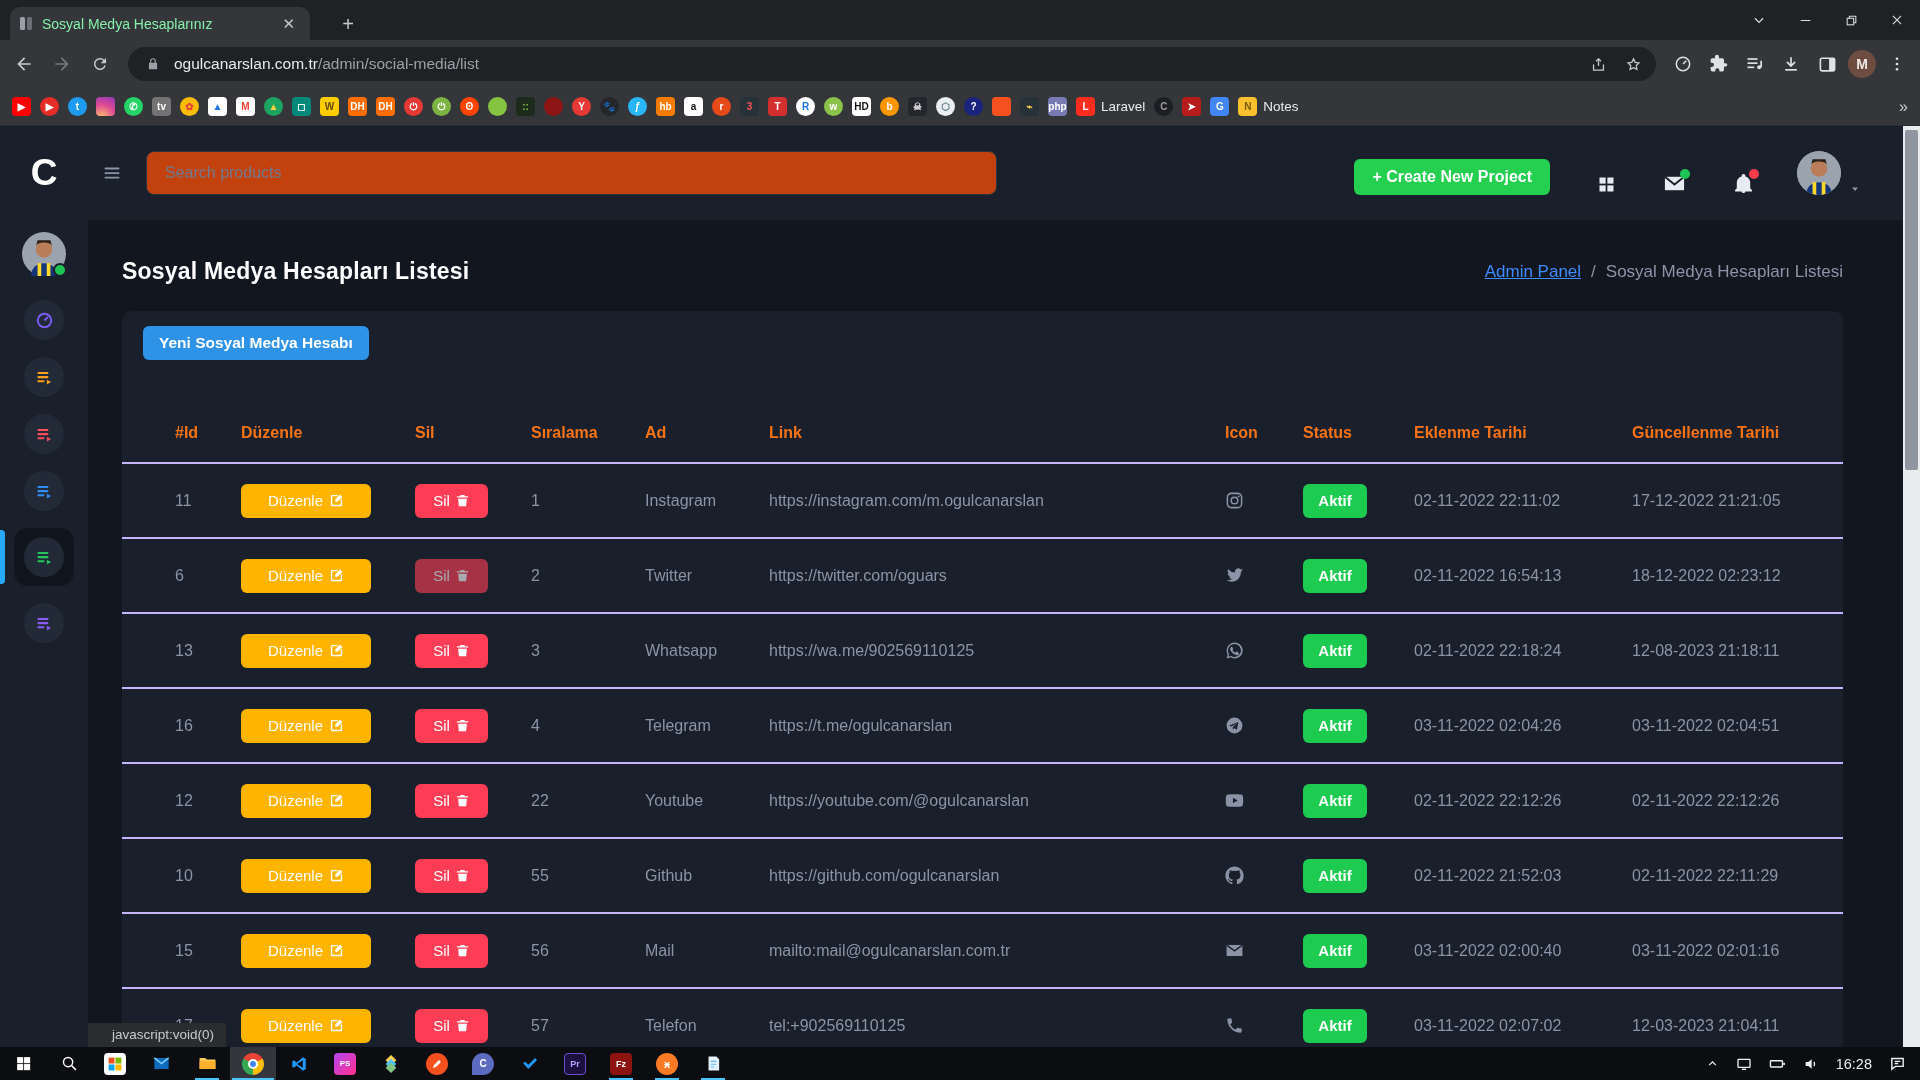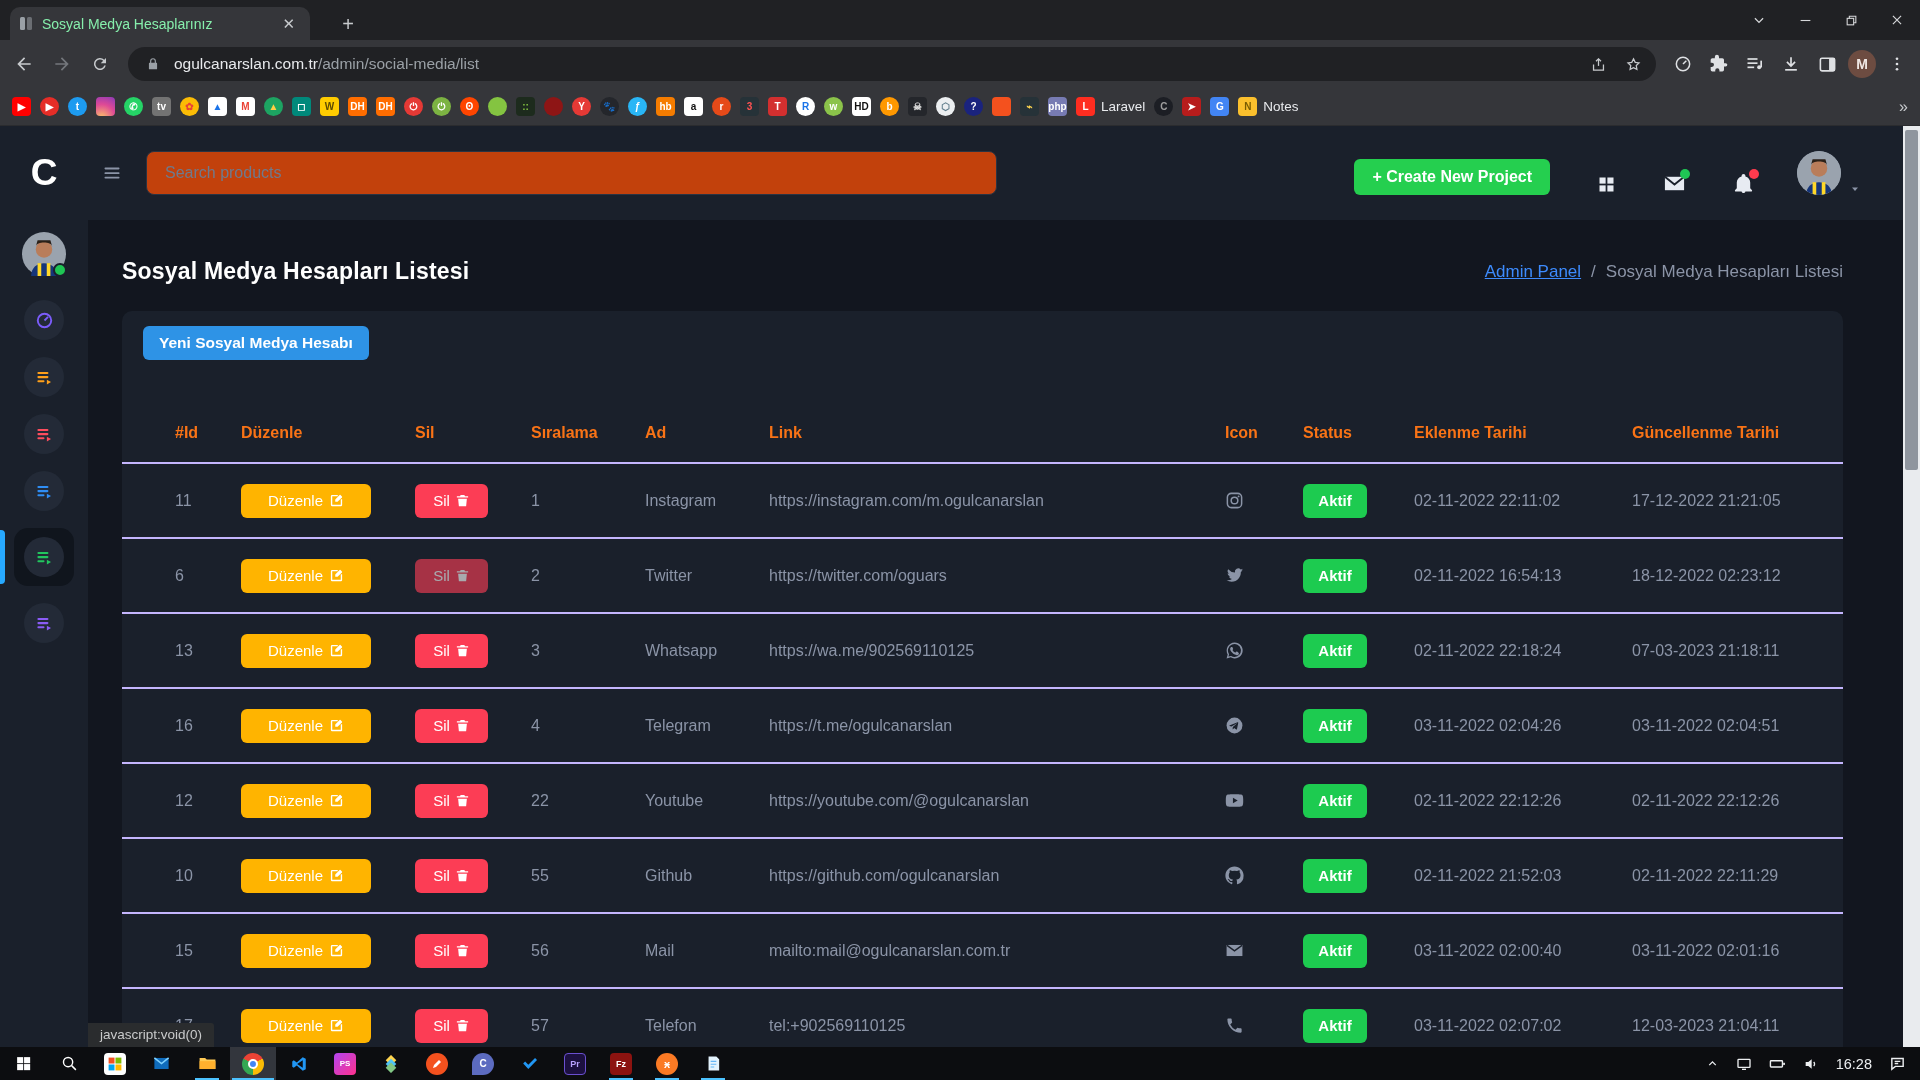--- a/index.html
+++ b/index.html
@@ -97,21 +97,21 @@
   .btn-edit { width:130px; height:34px; background:#ffb400; border:none; border-radius:6px; color:#fff;
     font-size:15px; font-family:inherit; display:inline-flex; align-items:center; justify-content:center; gap:6px; }
   .btn-del { width:73px; height:34px; background:#fc3d55; border:none; border-radius:6px; color:#fff;
     font-size:15px; font-family:inherit; display:inline-flex; align-items:center; justify-content:center; gap:5px; }
   .btn-del.faded { opacity:.62; }
   .badge { display:inline-flex; width:64px; height:34px; border-radius:6px; background:#1dcb50; color:#fff;
     font-size:15px; font-weight:600; align-items:center; justify-content:center; }
   .soc-ic { color:#8b94a7; }
 
   .status-tip { position:absolute; left:0; bottom:0; background:#2a2c2e; color:#c9cacb;
-    font-size:13.5px; padding:4px 12px 5px 12px; border-radius:0 3px 0 0; z-index:5; }
+    font-size:13.5px; padding:4px 12px 5px 24px; border-radius:0 3px 0 0; z-index:5; }
 
   .scrollbar { position:absolute; right:0; top:0; width:17px; bottom:0; background:#e9ebee; }
   .scroll-thumb { position:absolute; left:2px; right:2px; top:4px; height:340px; background:#8f959e; border-radius:2px; }
 
   
   .taskbar { position:relative; height:33px; background:#0c0d10; display:flex; align-items:center; }
   .tb-icons { display:flex; align-items:center; height:33px; }
   .tb-btn { position:relative; width:46px; height:33px; display:flex; align-items:center; justify-content:center; }
   .tb-btn.active { background:#33363d; }
   .tb-btn.running::after { content:""; position:absolute; left:11px; right:11px; bottom:0; height:2px; background:#4cc2ff; }
@@ -581,21 +581,21 @@
                       <path d="M9 3h6l1 2h5v2H3V5h5l1-2zM5 9h14l-1.2 12H6.2L5 9z"></path>
                     </svg></button></div>
                 <div>3</div>
                 <div>Whatsapp</div>
                 <div class="cell-link">https://wa.me/902569110125</div>
                 <div><span class="soc-ic"><svg width="19" height="19" viewBox="0 0 24 24" fill="currentColor">
                       <path d="M12 2a10 10 0 0 0-8.6 15L2 22l5.2-1.4A10 10 0 1 0 12 2zm0 18.2a8.2 8.2 0 0 1-4.2-1.1l-.3-.2-3.1.8.8-3-.2-.3A8.2 8.2 0 1 1 12 20.2zm4.5-6c-.2-.1-1.5-.7-1.7-.8-.2-.1-.4-.1-.6.1l-.8.9c-.1.2-.3.2-.5.1a6.7 6.7 0 0 1-3.3-2.9c-.3-.4 0-.5.1-.7l.5-.6c.2-.2.1-.4 0-.6L9.4 7.9c-.2-.4-.4-.4-.6-.4h-.5c-.2 0-.5.1-.8.4-.3.3-1 1-1 2.3s1 2.6 1.1 2.8c.1.2 2 3 4.8 4.2 2.8 1.2 2.8.8 3.3.8.5-.1 1.5-.6 1.7-1.2.2-.6.2-1.1.1-1.2z"></path>
                     </svg></span></div>
                 <div><span class="badge">Aktif</span></div>
                 <div>02-11-2022 22:18:24</div>
-                <div>07-03-2023 21:18:11</div>
+                <div>12-08-2023 21:18:11</div>
               </div>
               <div class="trow data">
                 <div>16</div>
                 <div><button class="btn-edit">Düzenle<svg width="15" height="15" viewBox="0 0 24 24" fill="currentColor">
                       <path d="M14 3H5a2 2 0 0 0-2 2v14a2 2 0 0 0 2 2h14a2 2 0 0 0 2-2v-9h-2.2v8.8H5.2V5.2H14V3z"></path>
                       <path d="M20.7 5.6l-2.3-2.3a1 1 0 0 0-1.4 0l-7 7V14h3.7l7-7a1 1 0 0 0 0-1.4z"></path>
                     </svg></button></div>
                 <div><button class="btn-del">Sil<svg width="15" height="15" viewBox="0 0 24 24" fill="currentColor">
                       <path d="M9 3h6l1 2h5v2H3V5h5l1-2zM5 9h14l-1.2 12H6.2L5 9z"></path>
                     </svg></button></div>

